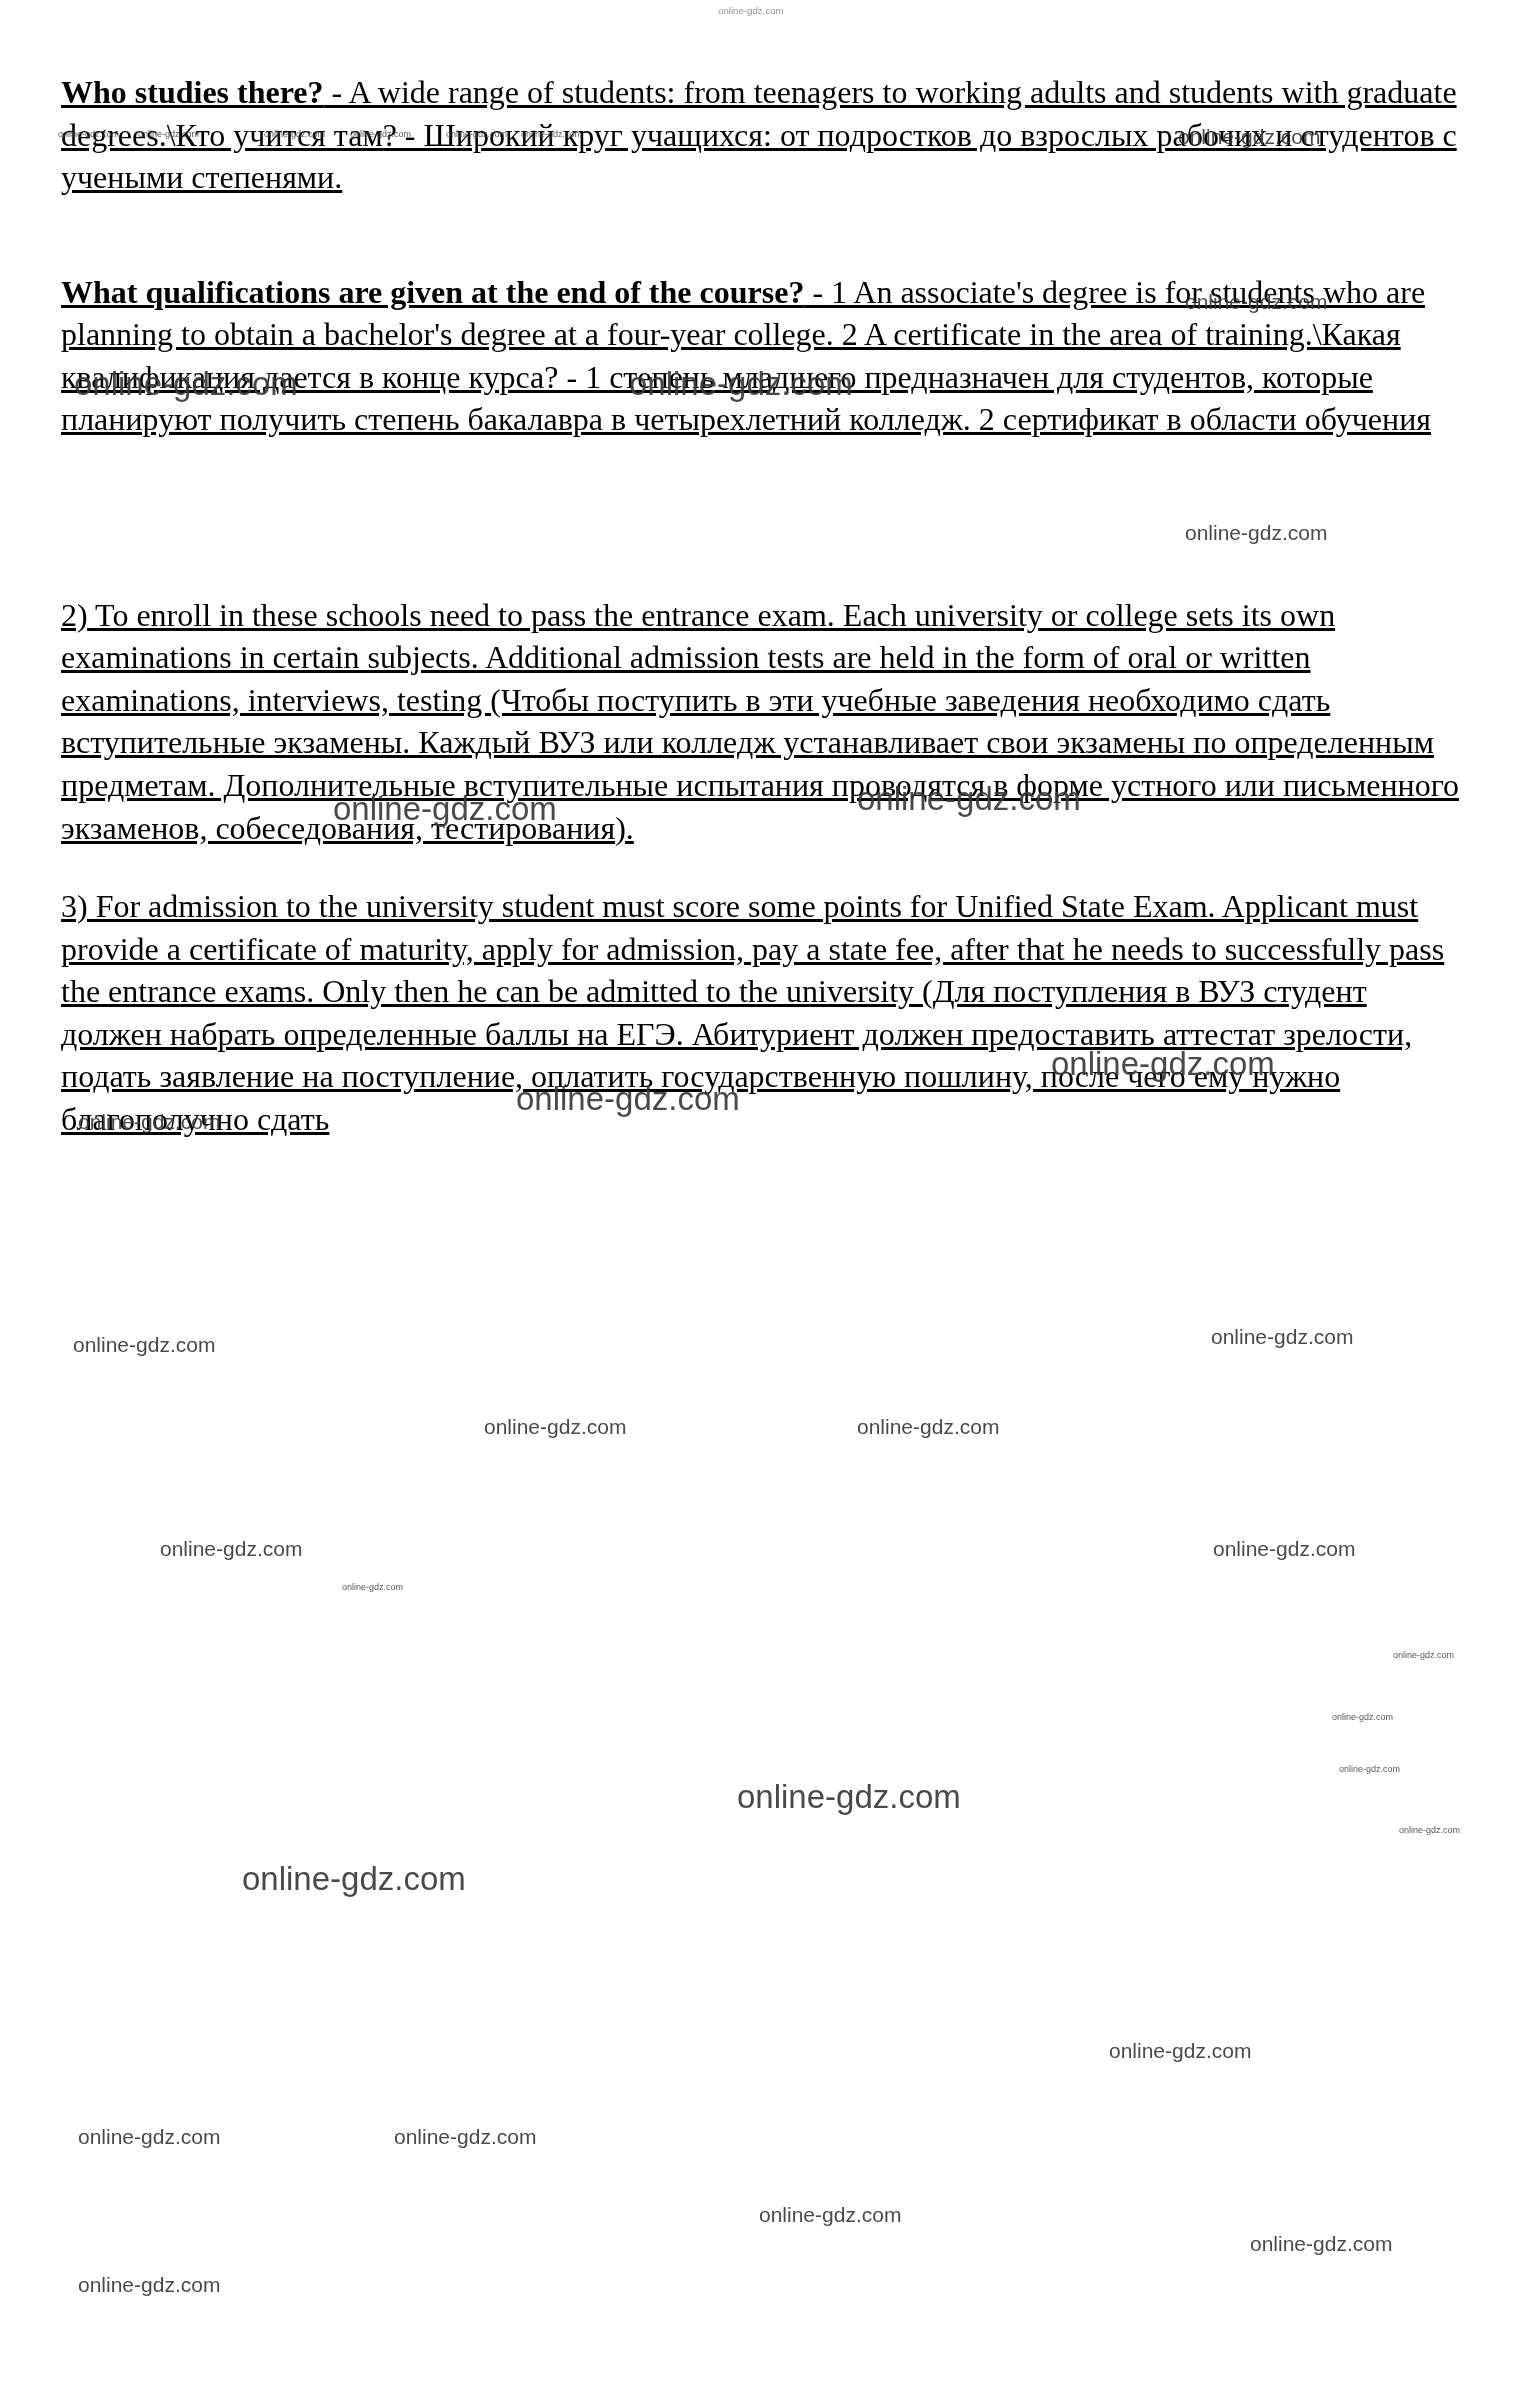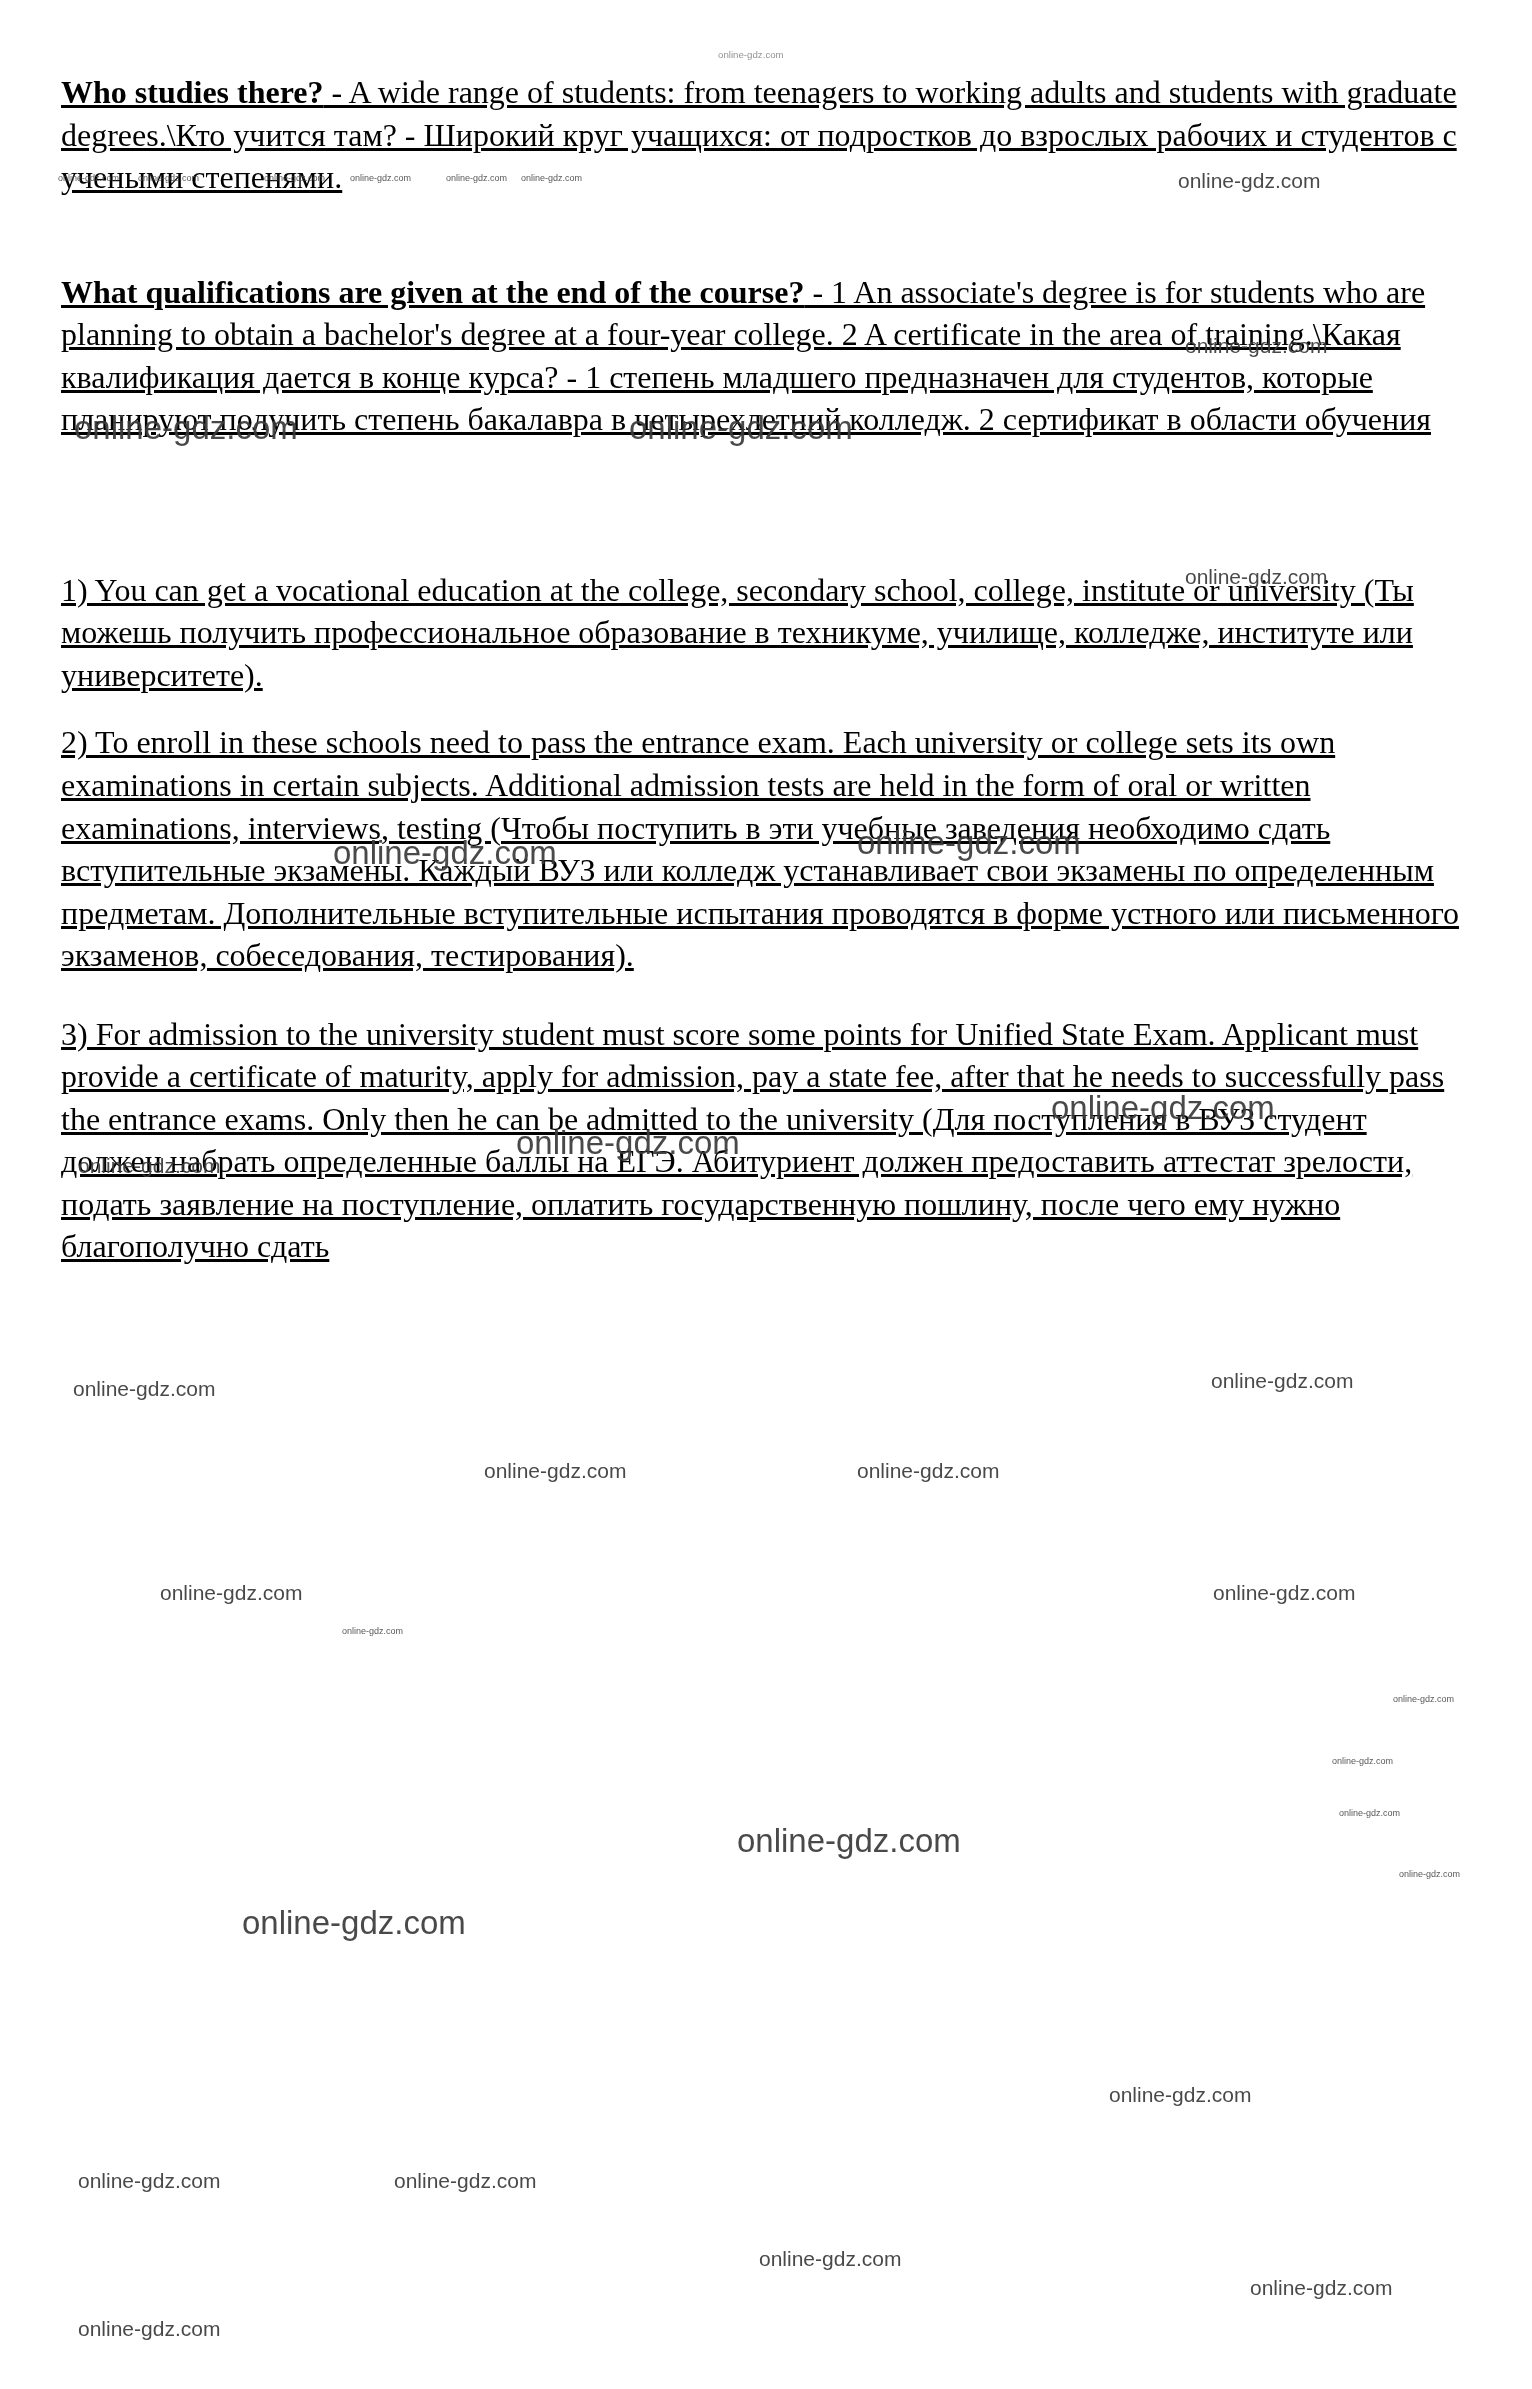--- a/index.html
+++ b/index.html
@@ -41,21 +41,20 @@
   b { font-weight: bold; }
 
   
   .wm {
     position: absolute;
     color: #3a3a3a;
     font-family: "Liberation Sans", sans-serif;
     white-space: nowrap;
     pointer-events: none;
     opacity: 0.92;
-    margin-top: 44px;
   }
   .wm.tiny { font-size: 9px; color: #4a4a4a; letter-spacing: 0px; }
   .wm.mid { font-size: 21px; }
   .wm.huge { font-size: 33px; }
   .wm.top { font-size: 9.7px; color: #8a8a8a; }
 </style>
 </head>
 <body>
 
 <div class="page">
@@ -76,23 +75,20 @@
     </p>
 
     <div class="gap-lg"></div>
 
 
     <div class="gap-lg"></div>
 
 
     <div class="gap-md"></div>
 
-    <p class="para">
-      <span>1) You can get a vocational education at the college, secondary school, college, institute or university (Ты можешь получить профессиональное образование в техникуме, училище, колледже, институте или университете).</span>
-    </p>
 
     <div class="gap-sm"></div>
 
     <p class="para">
       <span>2) To enroll in these schools need to pass the entrance exam. Each university or college sets its own examinations in certain subjects. Additional admission tests are held in the form of oral or written examinations, interviews, testing (Чтобы поступить в эти учебные заведения необходимо сдать вступительные экзамены. Каждый ВУЗ или колледж устанавливает свои экзамены по определенным предметам. Дополнительные вступительные испытания проводятся в форме устного или письменного экзаменов, собеседования, тестирования).</span>
     </p>
 
     <div class="gap-md"></div>
 
     <p class="para">

